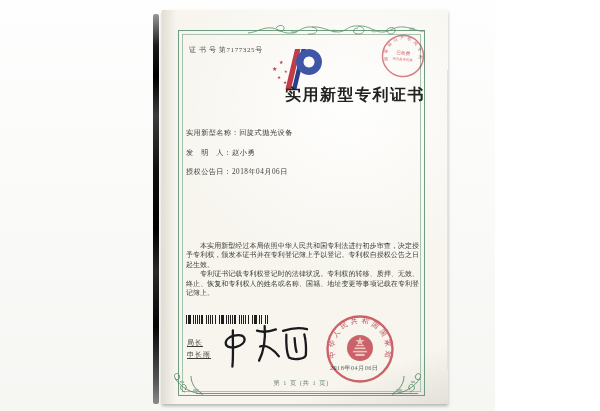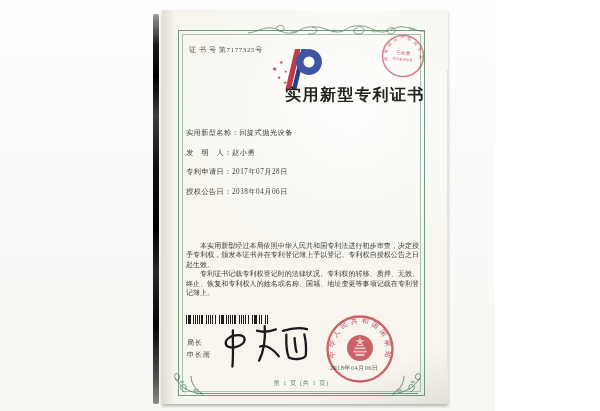--- a/index.html
+++ b/index.html
@@ -18,29 +18,29 @@
     box-shadow:0 2px 3px rgba(60,60,55,.35);}
   .page-edge{left:447px;top:70px;width:1px;height:300px;background:#e4e4df;}
   .frame{left:178px;top:30px;width:247px;height:366px;border:1.6px solid #6f9c80;box-sizing:border-box;}
   .frame-inner{left:182px;top:34px;width:239px;height:358px;border:1px solid #a4c2ad;box-sizing:border-box;}
   .certno{left:189px;top:45px;font-size:7px;color:#4c4c46;letter-spacing:.6px;white-space:nowrap;}
   .logo{left:271px;top:47px;}
   .title{left:178px;top:85px;width:247px;text-align:right;font-size:16px;font-weight:bold;
     letter-spacing:1.5px;color:#22221f;white-space:nowrap;}
   .fields{left:186px;top:124px;color:#3c3c36;}
   .frow{height:19.6px;line-height:19.6px;font-size:7.2px;white-space:nowrap;}
-  .flabel{display:inline-block;min-width:46px;letter-spacing:.4px;text-align:center;}
+  .flabel{display:inline-block;min-width:46px;letter-spacing:.4px;}
   .fvalue{letter-spacing:.5px;}
   .bodytext{left:186px;top:242px;width:233px;font-size:7px;line-height:9.4px;
     color:#3a3a34;text-align:justify;}
   .bodytext p{margin:0;text-indent:2em;}
   .barcode{left:186px;top:315px;width:82px;height:9px;
     background:repeating-linear-gradient(90deg,#1e1e1e 0 1px,transparent 1px 2.2px,
       #1e1e1e 2.2px 3.6px,transparent 3.6px 4.4px,#1e1e1e 4.4px 4.9px,transparent 4.9px 6.6px);}
-  .signoff{left:187px;top:337px;font-size:7px;line-height:12px;color:#3a3a36;letter-spacing:1px;}
+  .signoff{left:187px;top:337px;font-size:7px;line-height:12px;color:#3a3a36;letter-spacing:1px;text-decoration:underline;}
   .sig{left:220px;top:322px;transform:rotate(-4deg);}
   .sealdate{left:330px;top:364px;font-size:6.3px;color:#5a6a5e;letter-spacing:.4px;}
   .seal{left:325px;top:314px;mix-blend-mode:multiply;opacity:.92;}
   .stamp{left:380px;top:33px;mix-blend-mode:multiply;opacity:.8;transform:rotate(6deg);}
   .footerpage{left:178px;top:379px;width:247px;text-align:center;font-size:6.2px;
     color:#6b8573;letter-spacing:1px;}
   .bottomline{left:196px;top:393px;width:222px;height:1.2px;background:#679a79;}
   .topornament{left:246px;top:23px;}
   .flourish-l{left:169px;top:370px;}
   .flourish-r{left:390px;top:370px;transform:scaleX(-1);}
@@ -86,21 +86,20 @@
     <polygon points="24,2 29.5,2 20,42 14.5,42" fill="#c23b49"></polygon>
     <polygon points="30.5,2 35,2 25.5,42 21,42" fill="#27408b"></polygon>
     <path fill-rule="evenodd" fill="#3f55a5" d="M38,2 a13,13 0 1 1 -0.02,0 Z M38,9.5 a5.5,5.5 0 1 0 0.02,0 Z"></path>
   </svg>
 
   <div class="abs title">实用新型专利证书</div>
 
   <div class="abs fields">
     <div class="frow"><span class="flabel">实用新型名称：</span><span class="fvalue">回旋式抛光设备</span></div>
     <div class="frow"><span class="flabel">发　明　人：</span><span class="fvalue">赵小勇</span></div>
-    <div class="frow"><span class="flabel">专利申请日：</span><span class="fvalue">2017年07月28日</span></div>
     <div class="frow"><span class="flabel">授权公告日：</span><span class="fvalue">2018年04月06日</span></div>
   </div>
 
   <div class="abs bodytext">
     <p>本实用新型经过本局依照中华人民共和国专利法进行初步审查，决定授予专利权，颁发本证书并在专利登记簿上予以登记。专利权自授权公告之日起生效。</p>
     <p>专利证书记载专利权登记时的法律状况。专利权的转移、质押、无效、终止、恢复和专利权人的姓名或名称、国籍、地址变更等事项记载在专利登记簿上。</p>
   </div>
 
   <div class="abs barcode"></div>
 

